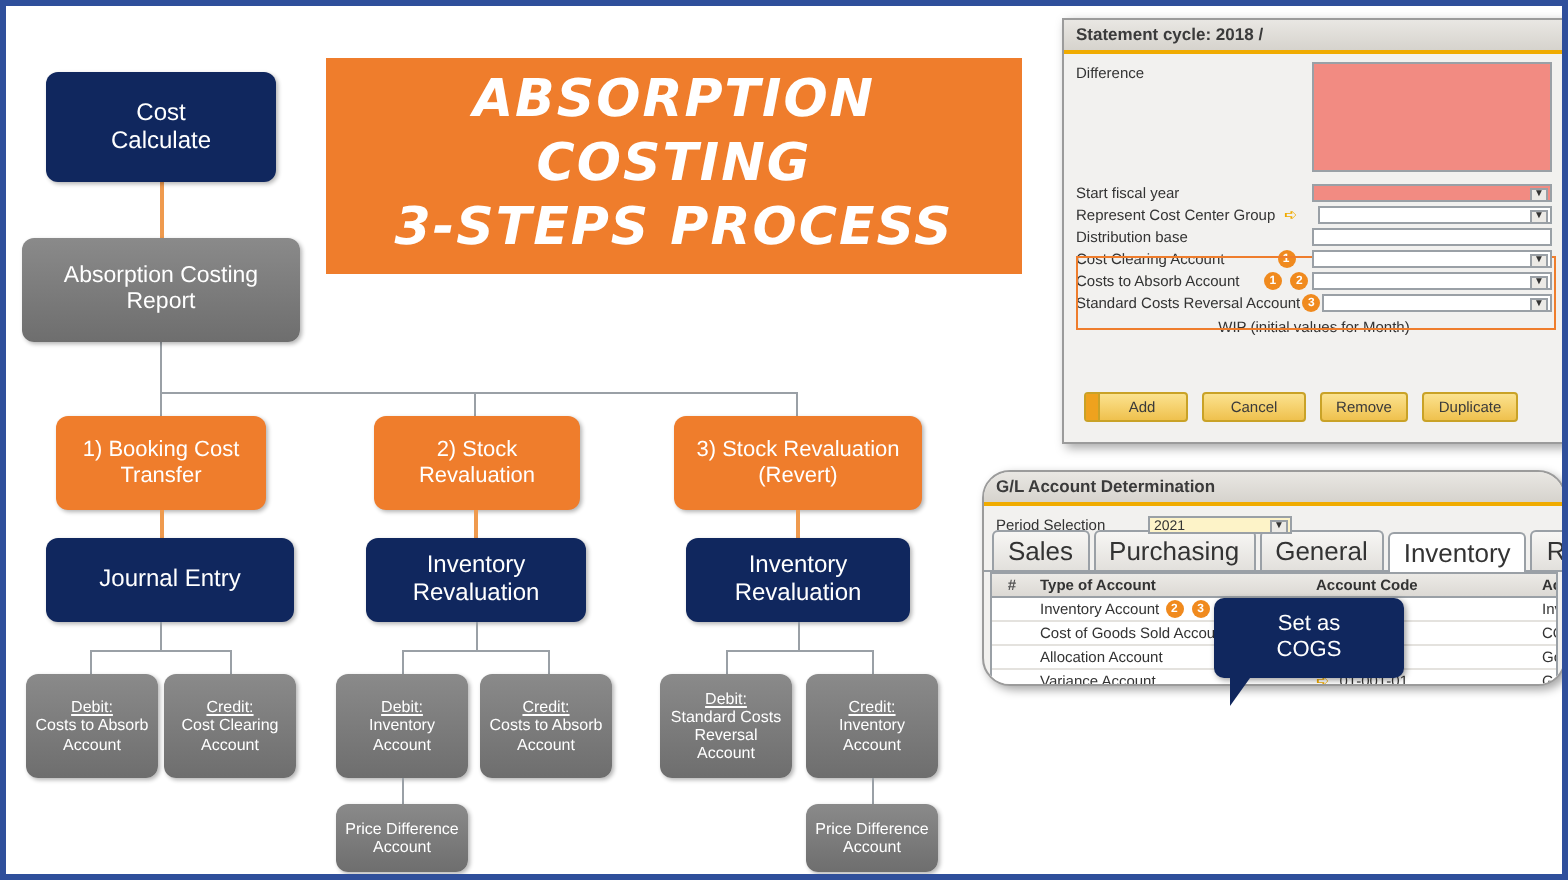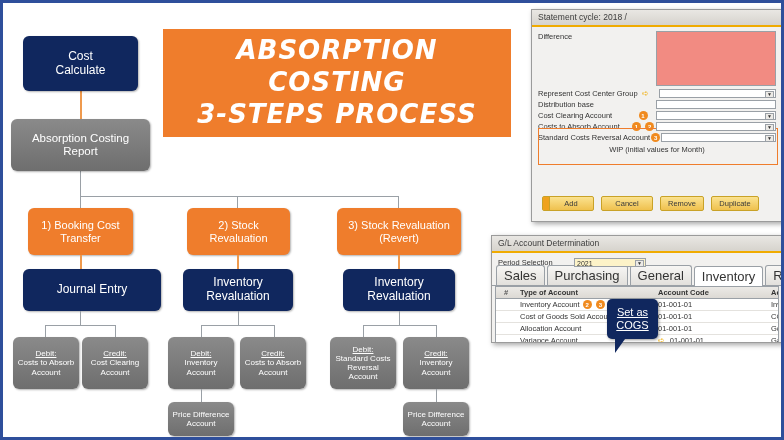--- a/index.html
+++ b/index.html
@@ -31,21 +31,21 @@
   #banner div{color:#fff;font-weight:bold;font-style:italic;
               font-family:"DejaVu Sans",sans-serif;
               font-size:26px;letter-spacing:1px;line-height:1.22;
               text-align:center;text-transform:uppercase;}
 
   
   .win{position:absolute;background:#f2f1ef;border:1px solid #9b9b9b;
        box-shadow:2px 2px 5px rgba(0,0,0,.35);box-sizing:border-box;
        font-size:8px;color:#333;overflow:hidden;}
   .win-title{height:15px;line-height:15px;padding:0 6px;font-size:8.5px;
-             color:#3b3b3b;font-weight:normal;
+             color:#3b3b3b;font-weight:bold;
              background:linear-gradient(180deg,#e9e7e3 0%,#d6d3cd 100%);
              border-bottom:2px solid #f0ab00;}
   .frow{display:flex;align-items:center;height:11px;padding:0 6px;}
   .flabel{flex:0 0 118px;font-size:7.5px;color:#333;white-space:nowrap;}
   .fctl{flex:1;height:9px;border:1px solid #9aa0a6;background:#fff;
         position:relative;box-sizing:border-box;}
   .fctl.yellow{background:#fdf3c8;}
   .fctl.pink{background:#f28b82;}
   .caret{position:absolute;right:1px;top:1px;width:9px;height:7px;
          background:#eceae6;border:1px solid #9aa0a6;box-sizing:border-box;
@@ -141,21 +141,21 @@
     <div>
       <span>3) Stock Revaluation</span>
       <span>(Revert)</span>
     </div>
   </div>
 
   <div class="conn or" style="left:77px;top:252px;width:2px;height:14px;"></div>
   <div class="conn or" style="left:234px;top:252px;width:2px;height:14px;"></div>
   <div class="conn or" style="left:395px;top:252px;width:2px;height:14px;"></div>
 
-  <div class="box navy" style="left:20px;top:266px;width:138px;height:42px;font-size:12px;">
+  <div class="box navy" style="left:20px;top:266px;width:124px;height:42px;font-size:12px;">
     <div>
         <span>Journal Entry</span>
       </div>
   </div>
   <div class="box navy" style="left:180px;top:266px;width:110px;height:42px;font-size:12px;">
     <div>
       <span>Inventory</span>
       <span>Revaluation</span>
     </div>
   </div>
@@ -237,20 +237,26 @@
     <div class="win-title">Statement cycle: 2018 /</div>
 
     <div style="padding:4px 0 0 0;">
 
 
       <div class="frow" style="height:57px;align-items:flex-start;">
         <div class="flabel" style="padding-top:1px;">Difference</div>
         <div class="fctl pink" style="height:55px;"></div>
       </div>
 
+      <div class="frow" style="margin-top:3px;">
+        <div class="flabel">Start fiscal year</div>
+        <div class="fctl pink">
+          <div class="caret">▼</div>
+        </div>
+      </div>
 
       <div class="frow">
         <div class="flabel" style="flex:0 0 104px;">Represent Cost Center Group</div>
         <div style="flex:0 0 14px;" class="arrow">➪</div>
         <div class="fctl">
           <div class="caret">▼</div>
         </div>
       </div>
 
       <div class="frow">
@@ -308,21 +314,21 @@
       </div>
       <div class="btn" style="width:44px;">
         <span>Remove</span>
       </div>
       <div class="btn" style="width:48px;">
         <span>Duplicate</span>
       </div>
     </div>
   </div>
 
-  <div class="win" style="left:488px;top:232px;width:292px;height:108px;">
+  <div class="win" style="left:488px;top:232px;width:292px;height:108px;border-radius:14px;">
 
     <div class="win-title">G/L Account Determination</div>
 
     <div class="frow" style="margin-top:4px;">
       <div class="flabel" style="flex:0 0 76px;">Period Selection</div>
       <div class="fctl yellow" style="flex:0 0 72px;font-size:7px;padding-left:2px;line-height:9px;">
         <span>2021</span>
         <div class="caret">▼</div>
       </div>
     </div>
@@ -375,21 +381,21 @@
         <div class="gcell c2">
           <span class="arrow">➪</span>
           <span>01-001-01</span>
         </div>
         <div class="gcell c3">Gain/Loss Price Va</div>
       </div>
 
     </div>
   </div>
 
-  <div id="callout" style="left:604px;top:296px;width:51px;height:40px;text-decoration:underline;">
+  <div id="callout" style="left:604px;top:296px;width:95px;height:40px;">
     <div>
       <div>Set as</div>
       <div>COGS</div>
     </div>
   </div>
   <div id="callout-tail" style="left:612px;top:336px;"></div>
 
 </div>
 
 </body></html>

